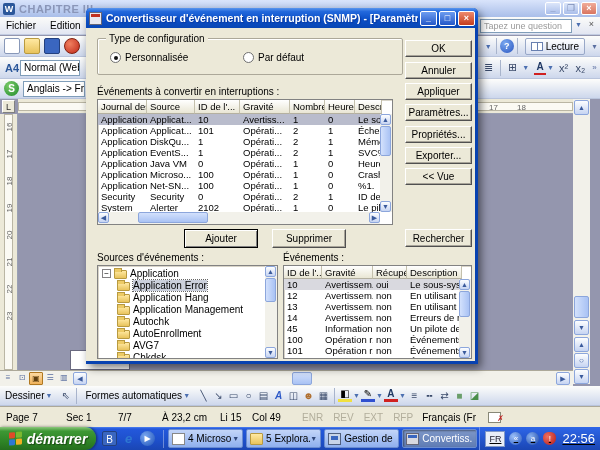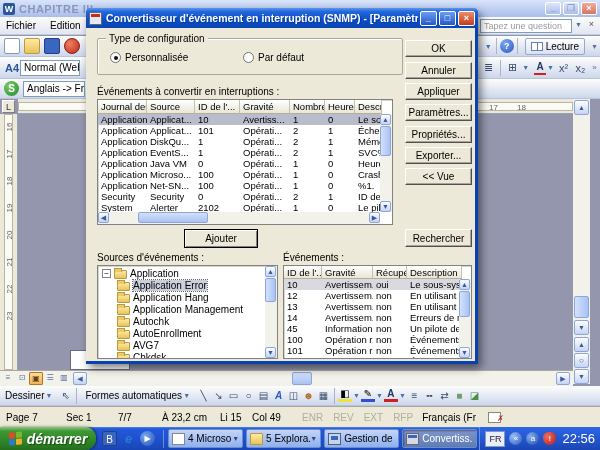--- a/index.html
+++ b/index.html
@@ -81,21 +81,21 @@
 .task.active{background:linear-gradient(180deg,#7E97C8,#5F7CB4);color:#fff;box-shadow:inset 1px 1px 2px rgba(0,0,0,.4);}
 .tlbl{overflow:hidden;white-space:nowrap;flex:1;}
 .tarrow{font-size:7px;color:#30477A;}
 .ticon{width:13px;height:12px;margin-right:3px;flex:0 0 13px;}
 .ticon.word{background:#fff;border:1px solid #888;color:#2B579A;font-size:9px;font-weight:bold;line-height:10px;text-align:center;}
 .ticon.folder{background:linear-gradient(#FFE9A2,#E8C35C);border:1px solid #B89A40;border-radius:1px;}
 .ticon.computer{background:#C8D4E8;border:1px solid #506080;position:relative;}
 .ticon.computer::after{content:"";position:absolute;left:2px;top:2px;right:2px;bottom:4px;background:#3A66C0;}
 .ticon.snmp{background:#D8D8E0;border:1px solid #667;position:relative;}
 .ticon.snmp::after{content:"";position:absolute;left:1px;top:1px;right:1px;height:3px;background:#3A66C0;}
-#trayzone{display:flex;align-items:center;gap:4px;padding:0 5px;background:linear-gradient(180deg,#2E66E8,#1A46B4);height:23px;border-left:1px solid #6C90E8;flex:0 0 auto;}
+#trayzone{display:flex;align-items:center;gap:4px;padding:0 5px;background:linear-gradient(180deg,#2E66E8,#1A46B4);height:23px;border-left:1px solid #6C90E8;flex:0 0 auto;text-decoration:underline;}
 #frbox{width:20px;height:16px;background:#E8EDF8;border:1px solid #8098C8;font-size:9px;line-height:14px;text-align:center;color:#223;}
 .trayi{width:13px;height:13px;border-radius:50%;font-size:8px;line-height:13px;text-align:center;color:#fff;}
 #clock{color:#fff;font-size:13px;margin-left:2px;}
 
 #dlg{left:86px;top:8px;width:392px;height:356px;background:#ECE9D8;border:3px solid #0842B0;border-top:none;border-radius:5px 5px 0 0;box-shadow:3px 4px 8px rgba(0,0,0,.5);}
 #dlgtitle{position:absolute;left:-3px;top:0;width:392px;height:20px;border-radius:5px 5px 0 0;background:linear-gradient(180deg,#5A96EE 0%,#2268DC 18%,#0C50C8 55%,#0846B4 100%);display:flex;align-items:center;padding:0 3px;}
 #dlgtitle .dicon{width:13px;height:13px;background:#E8E8F0;border:1px solid #667;margin-right:4px;position:relative;flex:0 0 13px;}
 #dlgtitle .dicon::after{content:"";position:absolute;left:1px;top:1px;right:1px;height:3px;background:#C03020;}
 #dlgtitle .ttext{color:#fff;font-weight:bold;font-size:10.5px;text-shadow:1px 1px 1px #0838A0;flex:1;overflow:hidden;white-space:nowrap;}
 .db{width:17px;height:15px;border:1px solid #fff;border-radius:2px;background:linear-gradient(180deg,#6C9CF0,#2458C8);color:#fff;font-size:9px;line-height:13px;text-align:center;font-weight:bold;margin-left:2px;flex:0 0 17px;}
@@ -395,20 +395,21 @@
         </div>
 
         <div class="abs sb-track" style="left:0;bottom:0;right:12px;height:12px;">
           <span class="abs sbtn" style="left:0;top:0;width:11px;height:11px;line-height:10px;">◀</span>
           <span class="abs sthumb-h" style="left:40px;top:0;width:70px;height:11px;"></span>
           <span class="abs sbtn" style="right:0;top:0;width:11px;height:11px;line-height:10px;">▶</span>
         </div>
       </div>
 
       <div class="abs cbtn default" style="left:98px;top:201px;width:74px;height:19px;">Ajouter</div>
+      <div class="abs cbtn" style="left:186px;top:201px;width:74px;height:19px;">Supprimer</div>
 
       <span class="abs lbl" style="left:11px;top:224px;">Sources d'événements :</span>
       <span class="abs lbl" style="left:197px;top:224px;">Événements :</span>
 
       <div class="abs whitebox" style="left:11px;top:237px;width:181px;height:94px;overflow:hidden;">
         <div id="src-tree" style="padding-top:1px;">
             <div class="tnode" style="padding-left: 4px;">
               <span class="expander">−</span>
               <span class="folderi"></span>
               <span class="tlabel">Application</span>

